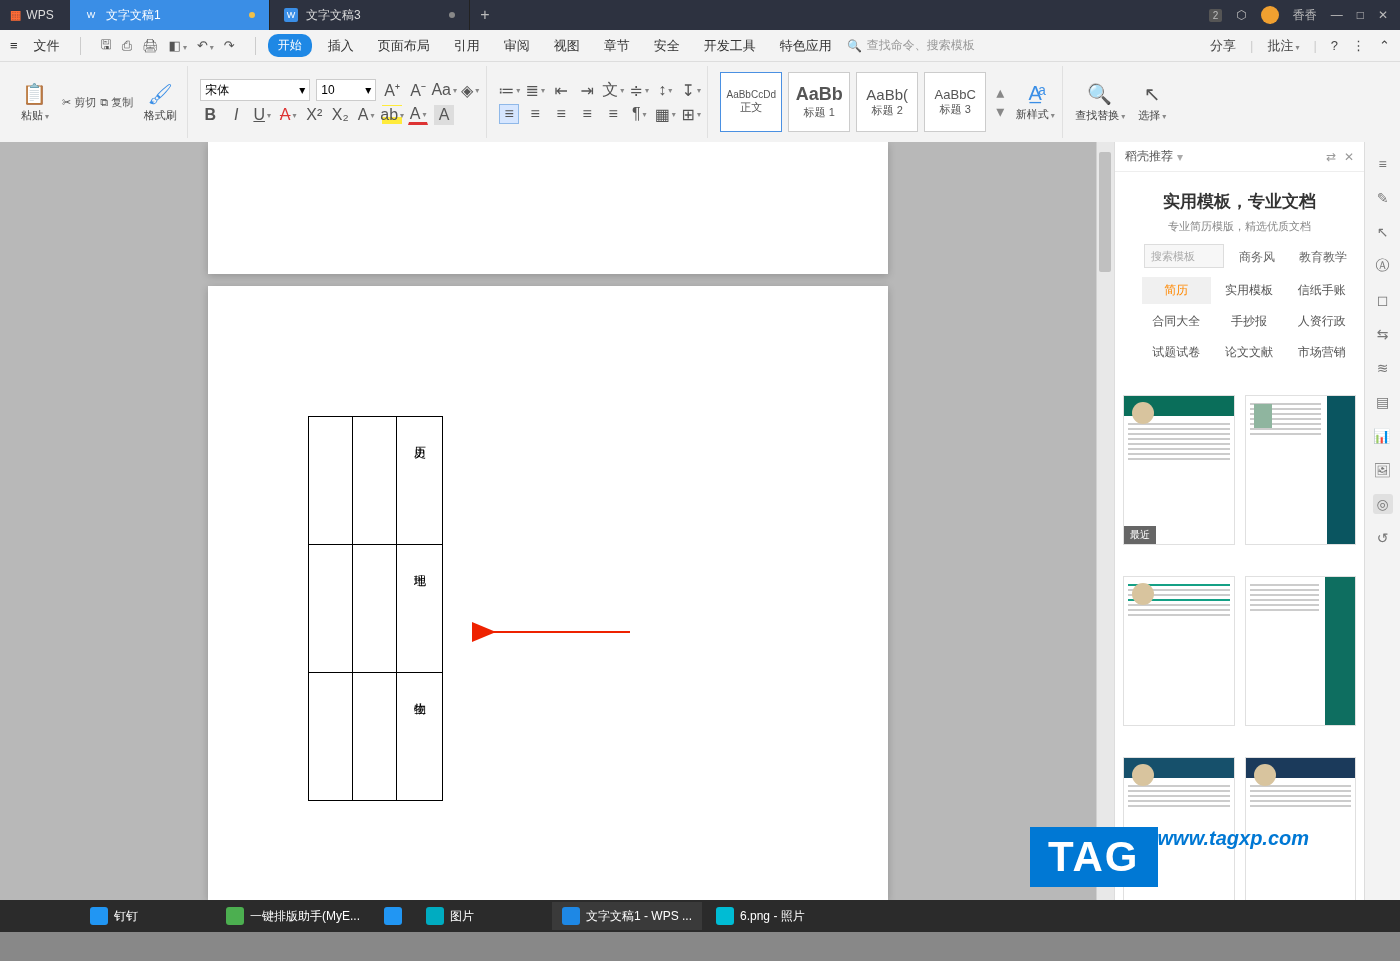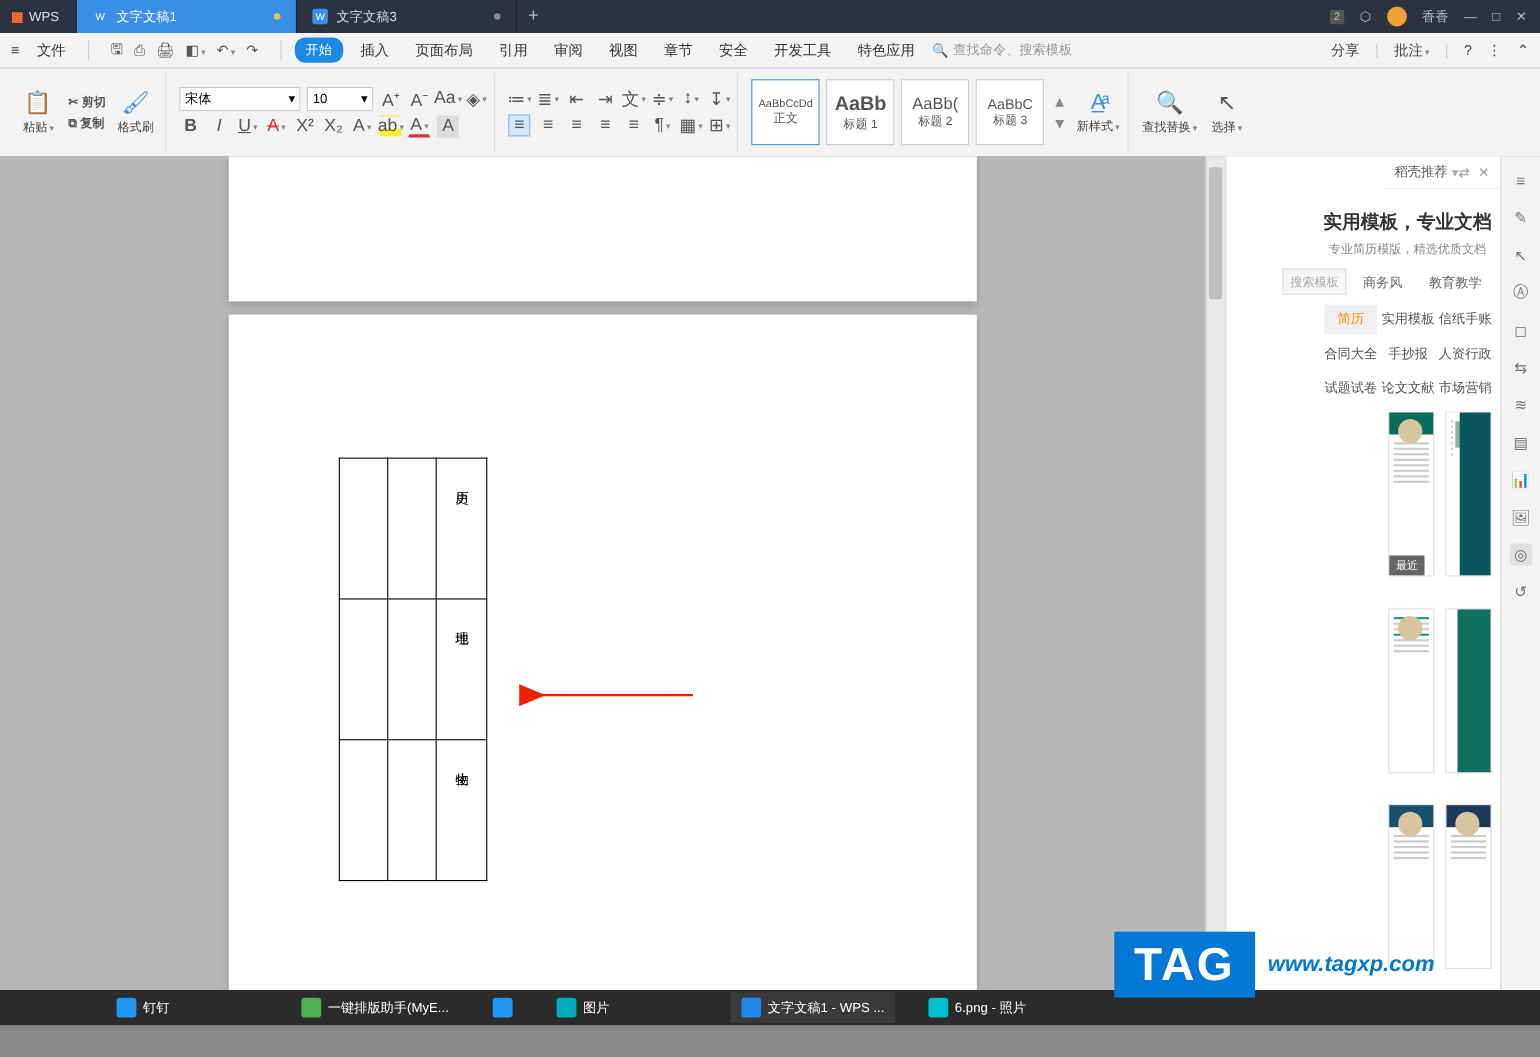--- a/index.html
+++ b/index.html
@@ -50,48 +50,48 @@
   .arrow{position:absolute;left:480px;top:480px;}
   .arrow svg{overflow:visible;}
   
   .v-scroll{width:18px;background:#e8e8e8;border-left:1px solid #d0d0d0;position:relative;}
   .v-scroll .thumb{position:absolute;left:2px;top:10px;width:12px;height:120px;background:#c0c0c0;border-radius:2px;}
   
   .right-strip{width:36px;background:#f3f3f3;border-left:1px solid #ddd;display:flex;flex-direction:column;align-items:center;gap:14px;padding-top:12px;color:#777;}
   .right-strip .ric{width:20px;height:20px;display:flex;align-items:center;justify-content:center;font-size:14px;}
   .right-strip .ric.sel{background:#e0e0e0;border-radius:3px;}
 
-  .side-panel{width:250px;background:#fff;border-left:1px solid #ddd;display:flex;flex-direction:column;font-size:12px;align-items:flex-end;}
+  .side-panel{width:250px;background:#fff;border-left:1px solid #ddd;display:flex;flex-direction:column;font-size:12px;}
   .sp-head{height:30px;display:flex;align-items:center;padding:0 10px;color:#555;border-bottom:1px solid #eee;}
   .sp-head .x{margin-left:auto;color:#999;}
   .sp-promo{padding:18px 8px 10px;text-align:center;}
   .sp-promo .t1{font-size:17px;font-weight:bold;color:#333;}
   .sp-promo .t2{font-size:11px;color:#888;margin-top:6px;}
   .sp-tabs{display:flex;padding:0 8px 6px;gap:6px;}
   .sp-tabs .srch{flex:1;border:1px solid #ddd;background:#f7f7f7;height:24px;padding:0 6px;font-size:11px;color:#aaa;display:flex;align-items:center;margin-left:21px;}
   .sp-tabs .tb{padding:4px 8px;color:#666;border:1px solid transparent;}
   .sp-cats{display:grid;grid-template-columns:repeat(3,1fr);gap:4px;padding:0 8px 8px;margin-left:19px;}
   .sp-cats .c{text-align:center;padding:5px 0;font-size:12px;color:#555;}
   .sp-cats .c.sel{background:#f0f0f0;color:#ff8800;}
   .sp-templates{flex:1;overflow:auto;padding:0 8px;display:grid;grid-template-columns:repeat(2,1fr);gap:10px;}
-  .tmpl{border:1px solid #e0e0e0;height:150px;position:relative;background:#fff;}
+  .tmpl{border:1px solid #e0e0e0;height:150px;position:relative;background:#fff;margin-top:21px;}
   .tmpl .hdr{height:20px;background:#0a6e5a;}
   .tmpl.t4 .side{position:absolute;right:0;top:0;width:28px;height:100%;background:#0a5560;}
   .tmpl .body{padding:4px;}
   .tmpl .line{height:2px;background:#ccc;margin:3px 0;}
   .tmpl .label{position:absolute;left:0;bottom:0;background:#666;color:#fff;font-size:10px;padding:2px 6px;}
   .tmpl .avatar{width:22px;height:22px;border-radius:50%;background:#d8c49e;position:absolute;left:8px;top:6px;}
   .tmpl .avatar2{width:18px;height:24px;background:#8fb59f;position:absolute;left:8px;top:8px;}
 
-  .taskbar{height:32px;background:#2b2b2b;display:flex;align-items:center;gap:20px;padding:0 6px;}
+  .taskbar{height:32px;background:#2b2b2b;display:flex;align-items:center;gap:4px;padding:0 6px;}
   .tb-item{display:flex;align-items:center;gap:6px;padding:0 10px;height:28px;color:#fff;font-size:12px;}
   .tb-item .tic{width:18px;height:18px;border-radius:3px;}
   .tb-item.active{background:#3a3a3a;}
   
-  .watermark{position:absolute;right:17px;bottom:34px;width:380px;height:100px;display:flex;align-items:center;gap:12px;padding-left:10px;}
+  .watermark{position:absolute;right:0;bottom:34px;width:380px;height:100px;display:flex;align-items:flex-start;gap:0;padding-left:10px;}
   .watermark .tag{background:#0078d4;color:#fff;font-size:42px;font-weight:bold;padding:6px 18px;letter-spacing:2px;}
   .watermark .txt{display:flex;flex-direction:column;font-weight:bold;}
   .watermark .txt .l1{font-size:30px;color:#e40000;font-style:italic;}
   .watermark .txt .l2{font-size:20px;color:#0078d4;font-style:italic;}
   .drop::after{content:"▾";font-size:8px;margin-left:2px;color:#888;}
 </style>
 </head>
 <body>
 
 <div class="title-bar">
@@ -159,21 +159,21 @@
   </div>
 </div>
 
 <div class="ribbon">
   <div class="group">
     <div class="row">
       <div class="btn-col">
         <span class="ic">📋</span>
         <span class="drop">粘贴</span>
       </div>
-      <div style="display:flex;flex-direction:column;gap:4px;font-size:11px;color:#555;font-weight:bold;">
+      <div style="display:flex;gap:4px;font-size:11px;color:#555;">
         <span>✂ <span>剪切</span></span>
         <span>⧉ <span>复制</span></span>
       </div>
       <div class="btn-col">
         <span class="ic" style="color:#3a8ee6">🖌</span>
         <span>格式刷</span>
       </div>
     </div>
   </div>
   <div class="group">

